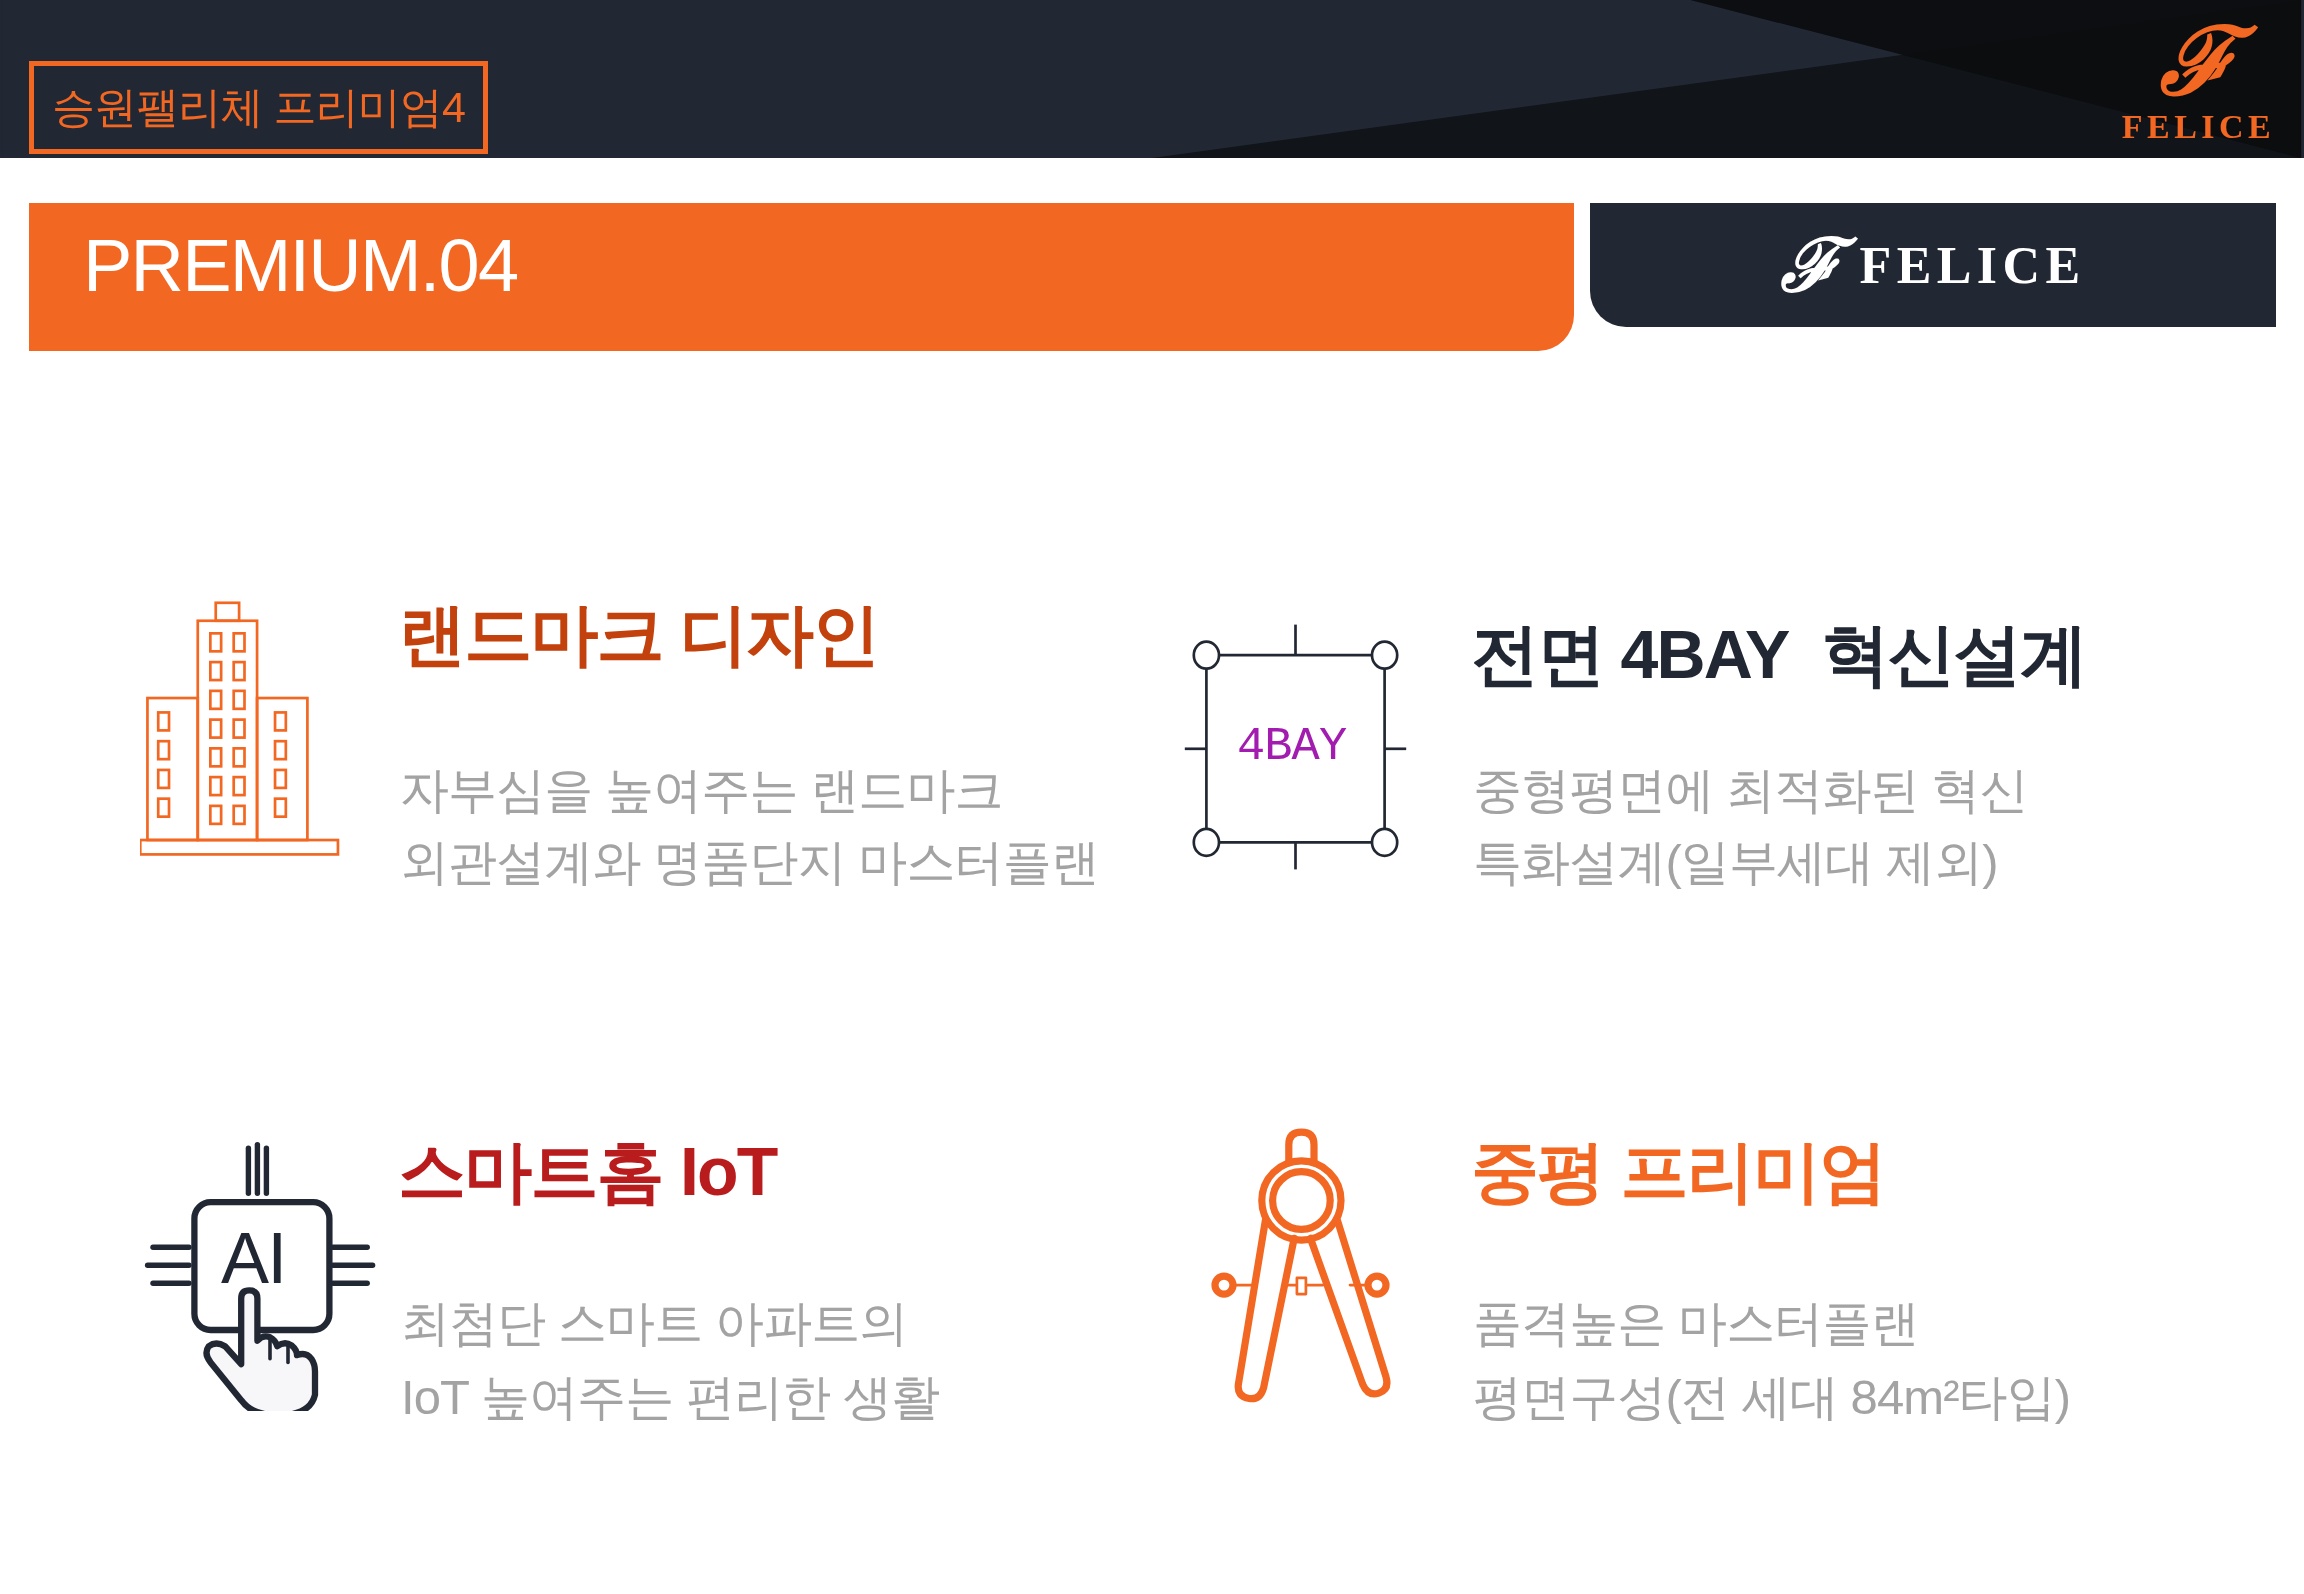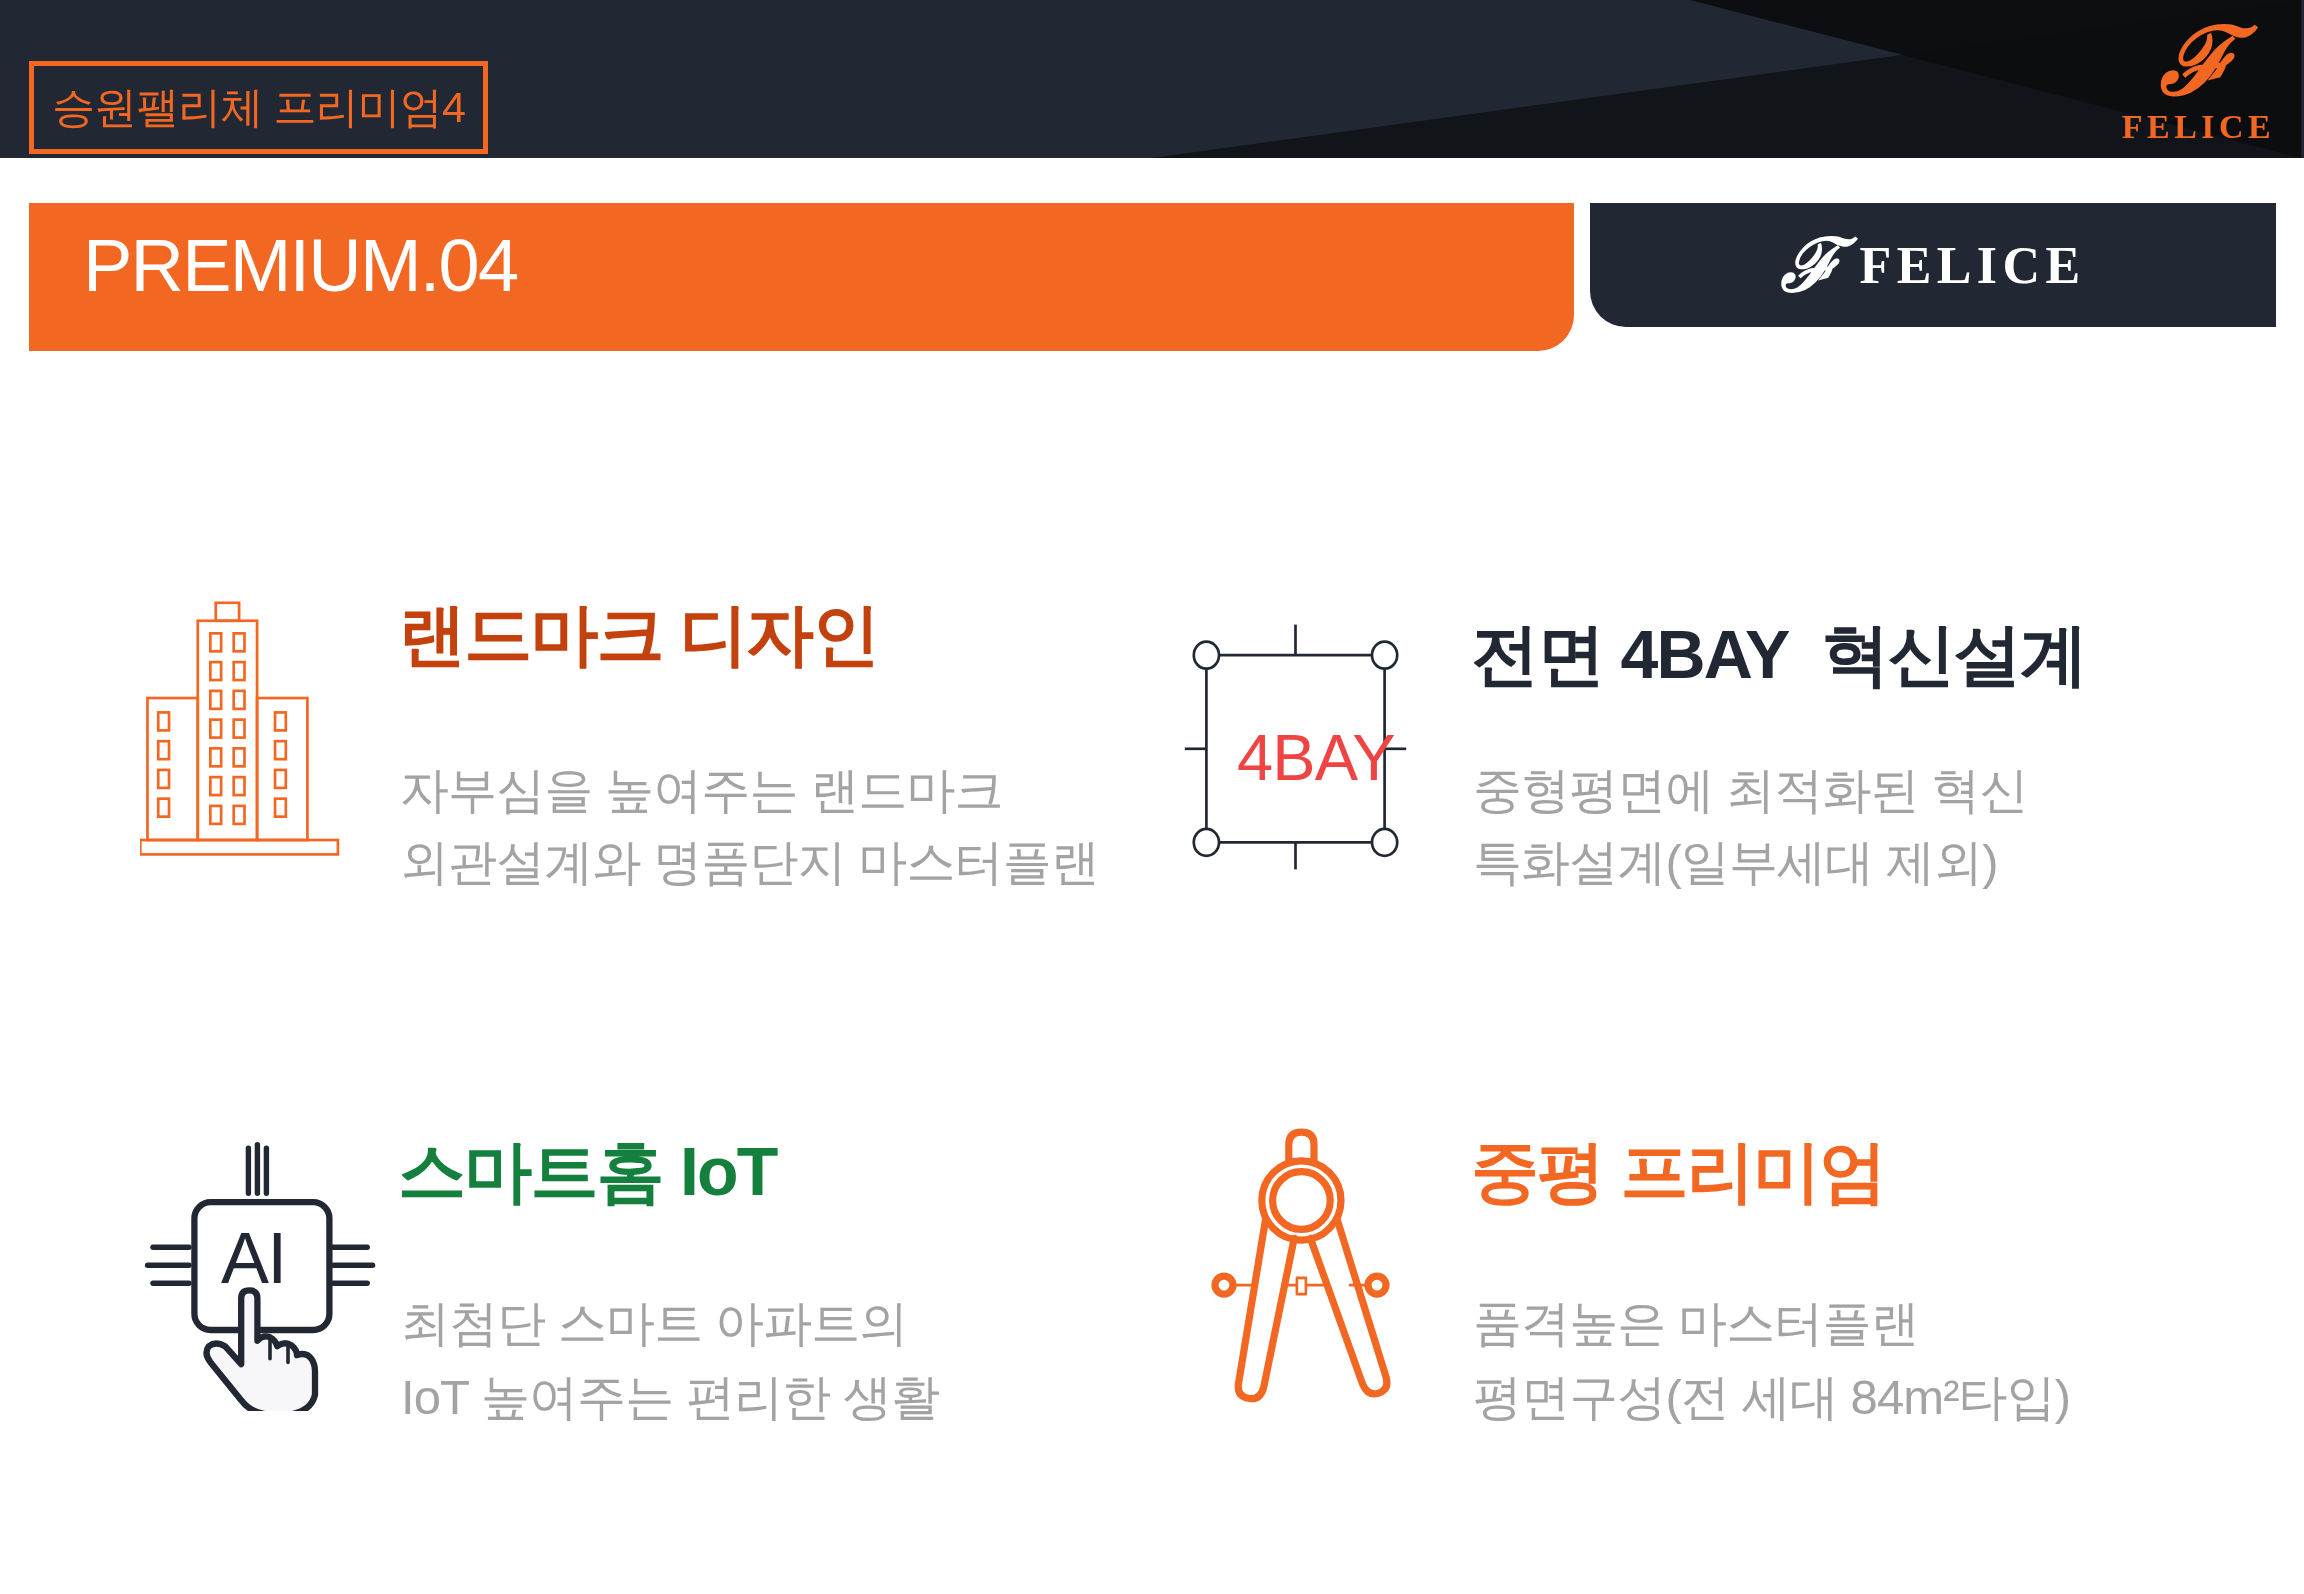--- a/index.html
+++ b/index.html
@@ -100,21 +100,21 @@
     <line x1="244" y1="38" x2="244" y2="246"></line>
     <line x1="145" y1="4" x2="145" y2="38"></line>
     <line x1="145" y1="246" x2="145" y2="276"></line>
     <line x1="22" y1="142" x2="46" y2="142"></line>
     <line x1="244" y1="142" x2="268" y2="142"></line>
     <ellipse cx="46" cy="38" rx="14" ry="15" fill="#ffffff"></ellipse>
     <ellipse cx="244" cy="38" rx="14" ry="15" fill="#ffffff"></ellipse>
     <ellipse cx="46" cy="246" rx="14" ry="15" fill="#ffffff"></ellipse>
     <ellipse cx="244" cy="246" rx="14" ry="15" fill="#ffffff"></ellipse>
   </svg>
-  <div style="position:absolute;left:1237px;top:720px;font-size:65px;color:#ef4444;letter-spacing:-0.9px;">4BAY</div>
+  <div style="position:absolute;left:1237px;top:720px;font-size:47px;color:#a21caf;letter-spacing:-0.9px;font-family:Liberation Mono, monospace;">4BAY</div>
   <div class="title" style="left:1471px;top:590px;color:#222833;white-space:pre;margin-top:20px;">전면 4BAY  혁신설계</div>
   <div class="desc" style="left:1473px;top:754px;">중형평면에 최적화된 혁신</div>
   <div class="desc" style="left:1473px;top:826px;">특화설계(일부세대 제외)</div>
 </div>
 
 <div class="feature" style="left:0;top:0;">
   <svg class="icon" style="left:144px;top:1141px;" width="243" height="270" viewBox="0 0 270 300" fill="none" stroke="#222833" stroke-width="6" stroke-linecap="round">
     <line x1="116" y1="8" x2="116" y2="58"></line>
     <line x1="126" y1="4" x2="126" y2="58"></line>
     <line x1="136" y1="8" x2="136" y2="58"></line>
@@ -123,21 +123,21 @@
     <line x1="10" y1="158" x2="50" y2="158"></line>
     <line x1="210" y1="118" x2="248" y2="118"></line>
     <line x1="210" y1="138" x2="254" y2="138"></line>
     <line x1="210" y1="158" x2="248" y2="158"></line>
     <rect x="56" y="68" width="150" height="142" rx="18" fill="#ffffff" stroke-width="7"></rect>
     <path d="M108 210 L108 175 Q108 166 117 166 Q126 166 126 175 L126 222 Q132 215 140 218 Q146 221 148 228 Q156 222 164 227 Q170 232 170 238 Q180 234 186 242 Q190 248 190 256 L190 282 Q186 300 162 304 L138 304 Q118 302 108 288 L74 246 Q66 236 72 228 Q80 222 90 228 L108 248 Z" fill="#f7f7f9" stroke-width="7" stroke-linejoin="round"></path>
     <line x1="140" y1="218" x2="140" y2="242" stroke-width="4"></line>
     <line x1="160" y1="228" x2="160" y2="246" stroke-width="4"></line>
   </svg>
   <div style="position:absolute;left:221px;top:1217px;font-size:72px;color:#222833;letter-spacing:-1.8px;">AI</div>
-  <div class="title" style="left:398px;top:1127px;color:#15803d;">스마트홈 IoT</div>
+  <div class="title" style="left:398px;top:1127px;color:#b91c1c;">스마트홈 IoT</div>
   <div class="desc" style="left:401px;top:1287px;">최첨단 스마트 아파트의</div>
   <div class="desc" style="left:401px;top:1361px;">IoT 높여주는 편리한 생활</div>
 </div>
 
 <div class="feature" style="left:0;top:0;">
   <svg class="icon" style="left:1206px;top:1123px;" width="189" height="281" viewBox="0 0 210 312" fill="none" stroke="#f26722" stroke-width="8" stroke-linecap="round" stroke-linejoin="round">
     <path d="M92 44 L92 24 Q92 10 106 10 Q120 10 120 24 L120 44"></path>
     <circle cx="106" cy="86" r="44"></circle>
     <circle cx="106" cy="86" r="32"></circle>
     <path d="M66 108 L36 290 Q34 304 48 306 Q60 308 64 294 L98 128"></path>

